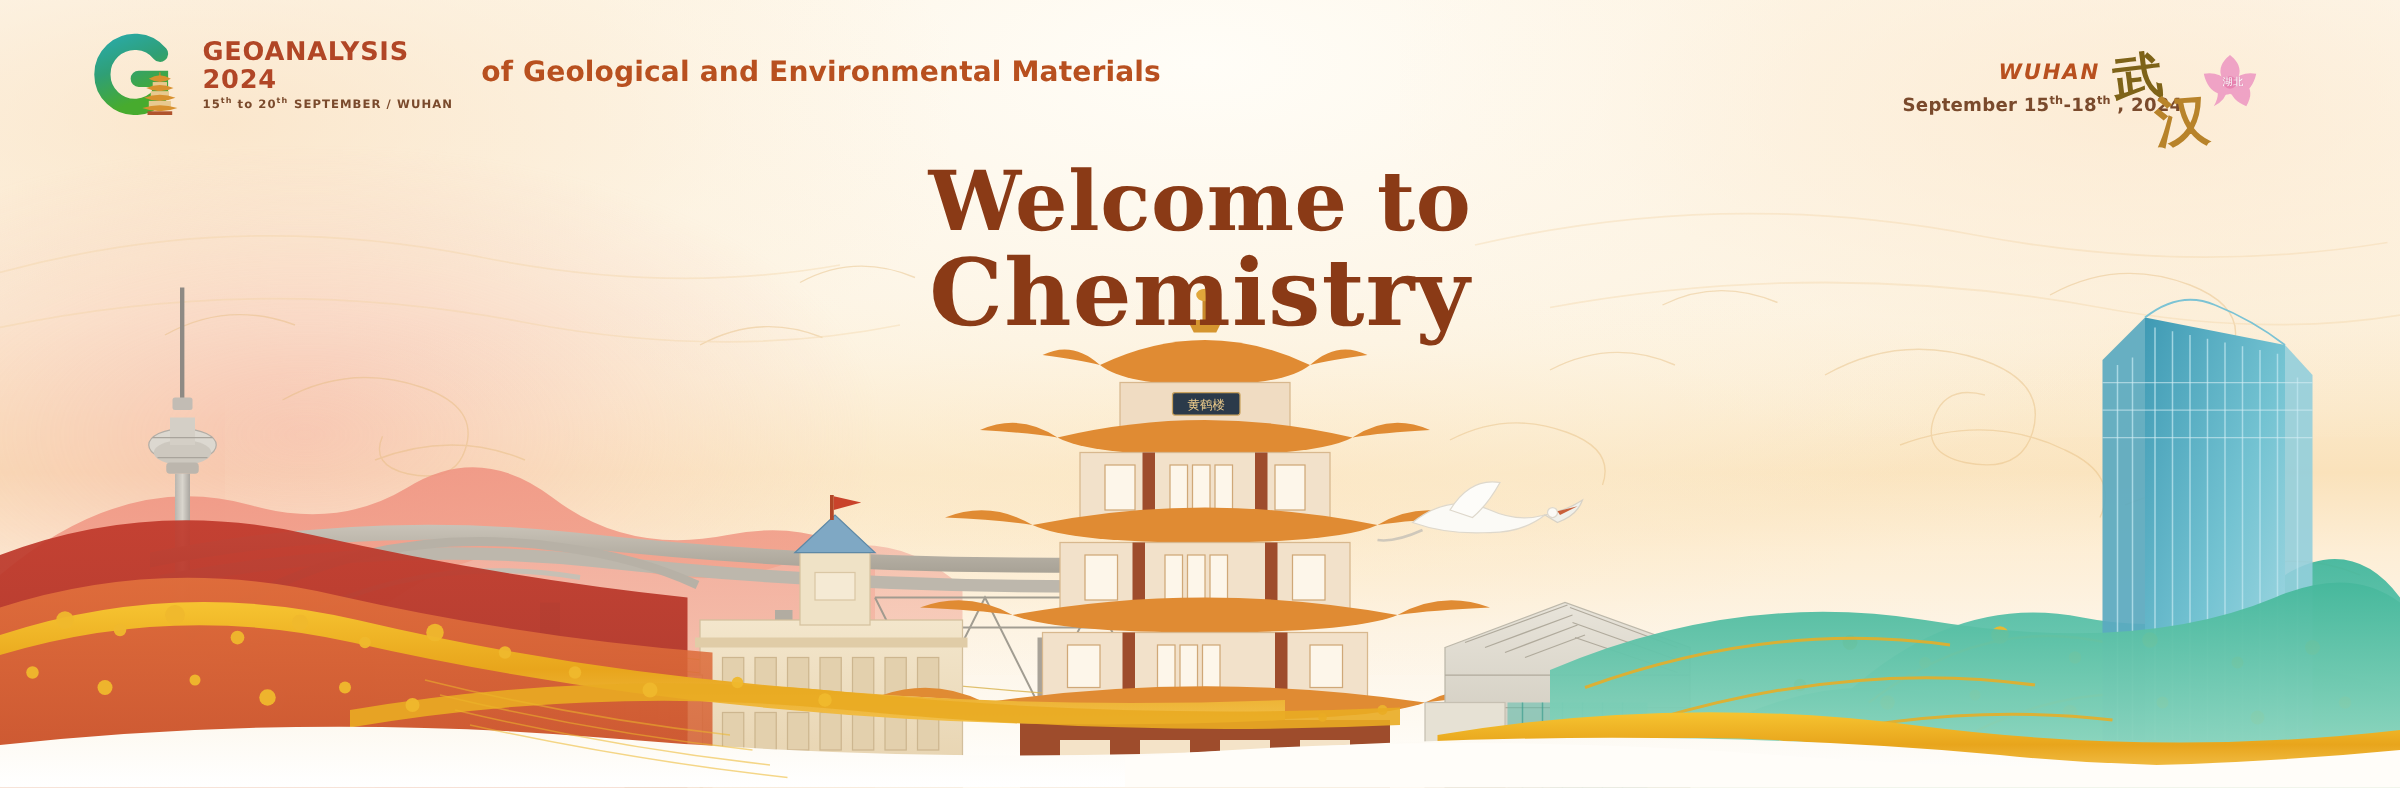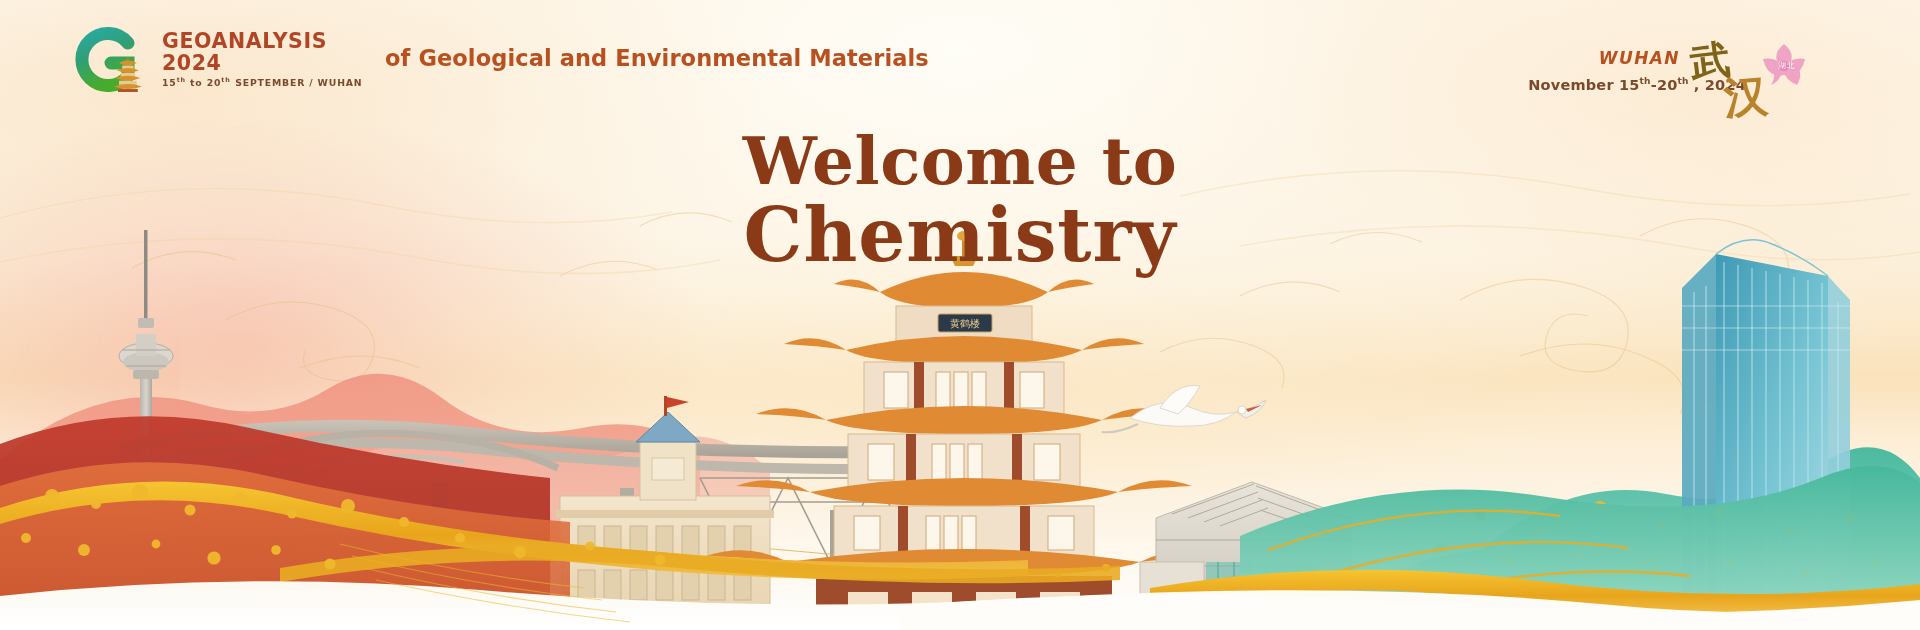--- a/index.html
+++ b/index.html
@@ -572,21 +572,21 @@
       </div>
     </div>
 
     <div class="conf-title">
       <div>of Geological and Environmental Materials</div>
     </div>
 
     <div class="wuhan-block">
       <div class="wuhan-en">WUHAN</div>
       <div class="wuhan-date">
-        <span>November 15</span><sup>th</sup><span>-20</span><sup>th</sup><span> , 2024</span>
+        <span>September 15</span><sup>th</sup><span>-18</span><sup>th</sup><span> , 2024</span>
       </div>
 
       <div class="wuhan-cn">
         <svg width="170" height="86" viewBox="0 0 170 86" style="position:absolute;left:0;top:0">
           <g>
             <g fill="#ef9fc4" opacity=".95" transform="translate(112,34)">
               <path d="M0 -22 q10 8 7 17 q-4 8 -7 8 q-3 0 -7 -8 q-3 -9 7 -17 Z"></path>
               <path d="M21 -7 q-3 13 -12 16 q-8 2 -10 -1 q-2 -2 3 -9 q7 -8 19 -6 Z"></path>
               <path d="M13 19 q-12 -5 -13 -14 q0 -8 3 -9 q3 -1 9 4 q8 7 1 19 Z"></path>
               <path d="M-13 19 q7 -12 -1 -19 q6 -5 9 -4 q3 1 3 9 q-1 9 -11 14 Z"></path>

